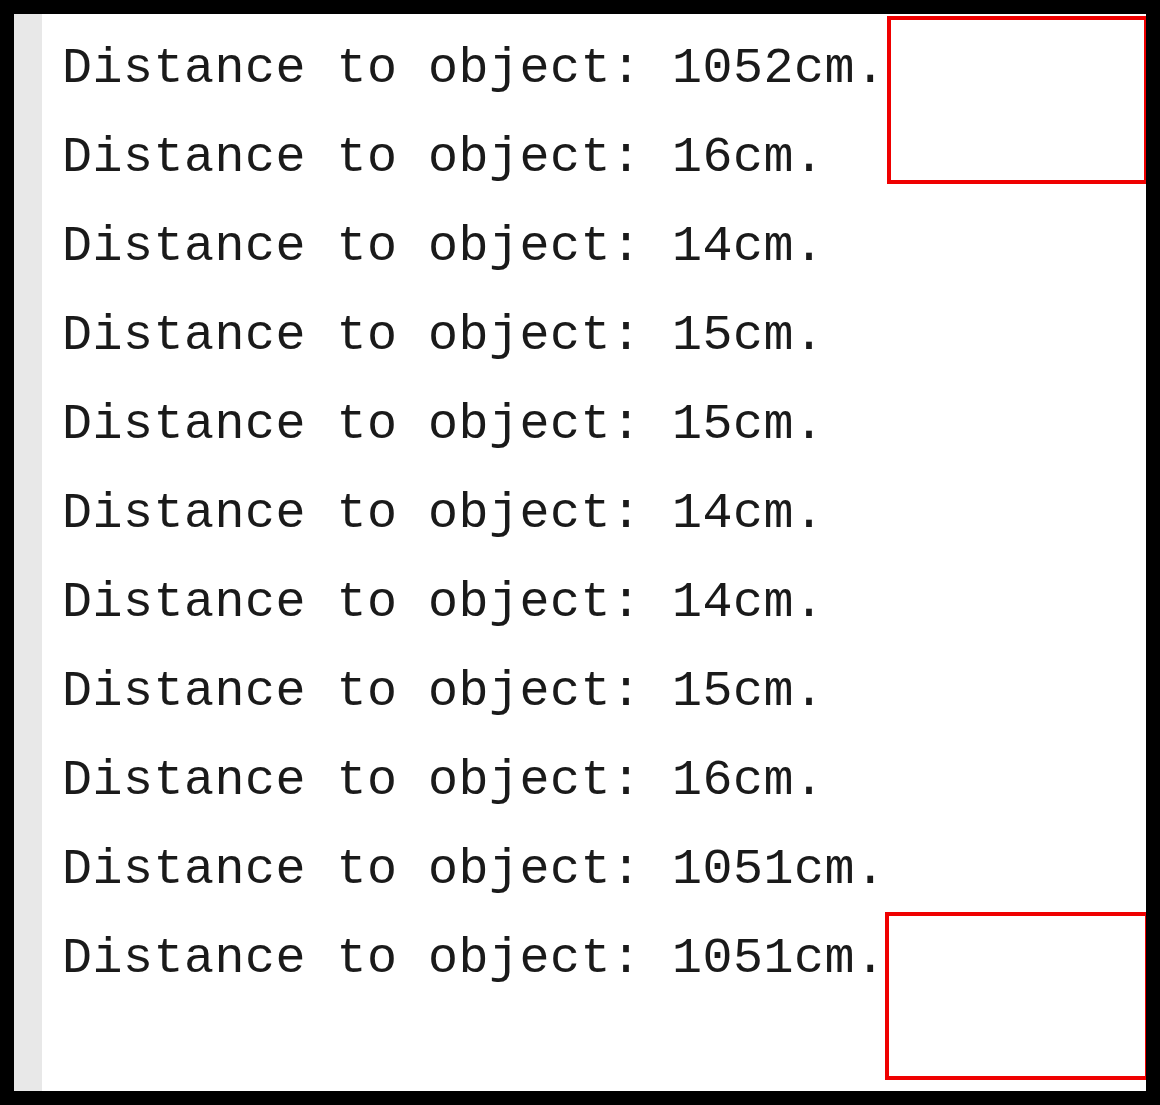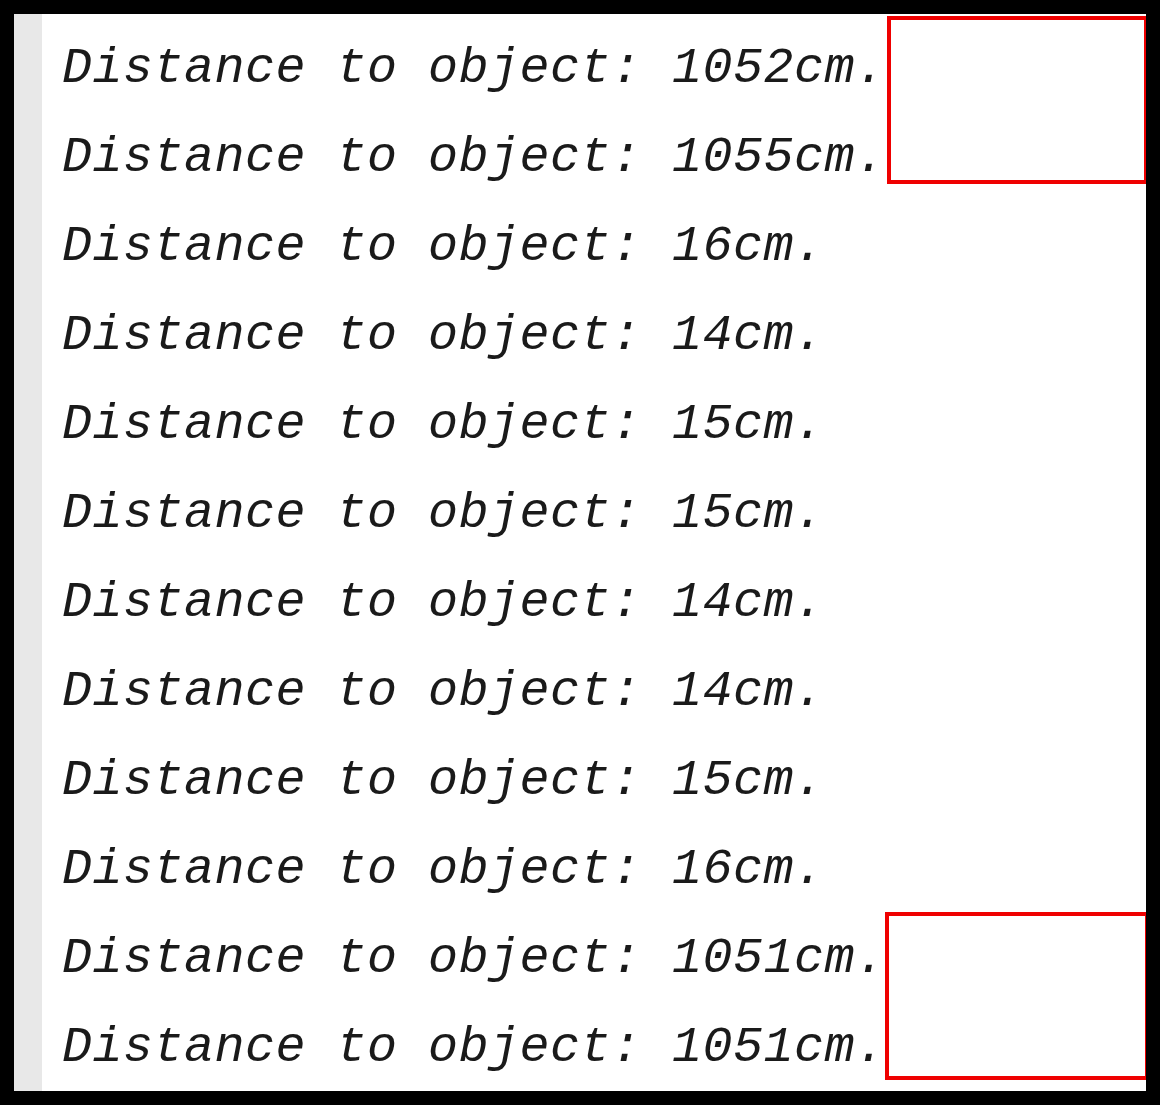--- a/index.html
+++ b/index.html
@@ -27,21 +27,20 @@
       background: #e8e8e8;
     }
     .content {
       position: absolute;
       left: 28px;
       top: 0;
       right: 12px;
       padding: 10px 16px 10px 20px;
       display: flex;
       flex-direction: column;
-      font-style: italic;
     }
     .line {
       white-space: pre;
       line-height: 1.78;
       letter-spacing: 0.5px;
       position: relative;
     }
     .highlight-box {
       position: absolute;
       border: 4px solid #ef0000;
@@ -63,21 +62,20 @@
       height: 168px;
     }
   </style>
 </head>
 <body>
 
 <div class="gutter"></div>
 
 <div class="content">
   <div class="line"><span>Distance to object: 1052cm.</span></div>
-  <div class="line"><span>Distance to object: 1055cm.</span></div>
   <div class="line"><span>Distance to object: 16cm.</span></div>
   <div class="line"><span>Distance to object: 14cm.</span></div>
   <div class="line"><span>Distance to object: 15cm.</span></div>
   <div class="line"><span>Distance to object: 15cm.</span></div>
   <div class="line"><span>Distance to object: 14cm.</span></div>
   <div class="line"><span>Distance to object: 14cm.</span></div>
   <div class="line"><span>Distance to object: 15cm.</span></div>
   <div class="line"><span>Distance to object: 16cm.</span></div>
   <div class="line"><span>Distance to object: 1051cm.</span></div>
   <div class="line"><span>Distance to object: 1051cm.</span></div>

